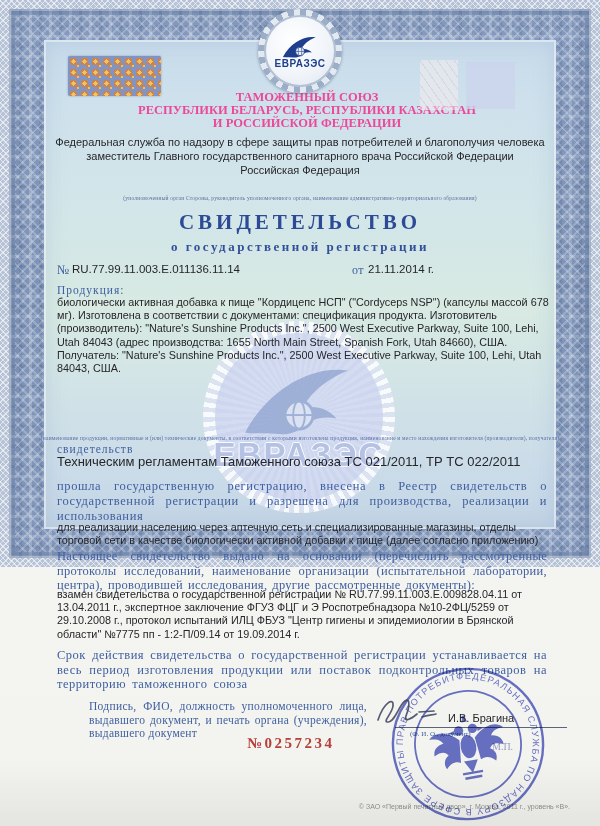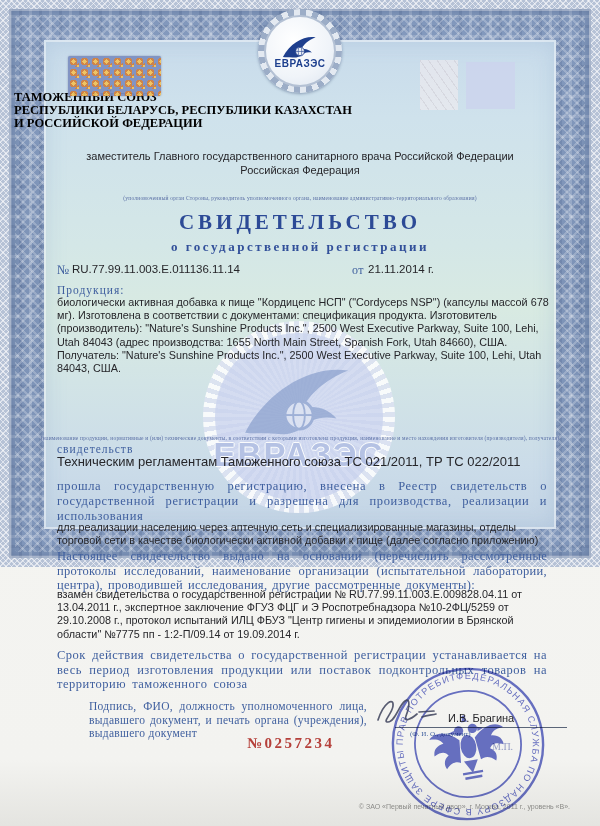--- a/index.html
+++ b/index.html
@@ -75,21 +75,21 @@
     width:168px; height:168px; border-radius:50%;
     background:radial-gradient(circle at 50% 45%, rgba(206,214,241,.85) 0%, rgba(199,208,238,.75) 70%, rgba(190,200,232,.8) 100%);
     display:flex; flex-direction:column; align-items:center; justify-content:center;
   }
   .watermark-text {
     font-family:"Liberation Sans",sans-serif; font-weight:bold; font-size:33px; letter-spacing:2px;
     color:#b3c0e4; margin-top:-6px;
     text-shadow:-1px 0 #fff, 1px 0 #fff, 0 -1px #fff, 0 1px #fff;
   }
   
-  .org-title { position:absolute; left:0; width:100%; color:#000000; font-weight:bold; font-size:12.5px; line-height:13px; z-index:3;padding-left:14px; }
+  .org-title { position:absolute; left:0; width:100%; text-align:center; color:#ec4899; font-weight:bold; font-size:12.5px; line-height:13px; z-index:3;padding-left:14px; }
   .sans { font-family:"Liberation Sans",sans-serif; color:#26262a; }
   .auth { position:absolute; left:0; width:100%; text-align:center; font-size:11px; line-height:13.5px; z-index:3; }
   .tiny-caption { position:absolute; left:40px; right:40px; text-align:center; font-size:5.5px; color:#5a6fa5; z-index:3; letter-spacing:.2px; }
   .doc-title { position:absolute; left:0; width:100%; text-align:center; color:#2c4a96; font-weight:bold; font-size:21px; letter-spacing:4px; z-index:3; }
   .doc-subtitle { position:absolute; left:0; width:100%; text-align:center; color:#32509a; font-weight:bold; font-size:13px; letter-spacing:2.5px; z-index:3; }
   .blue-form { color:#40609f; z-index:3; position:absolute; }
   .typed { font-family:"Liberation Sans",sans-serif; color:#26262a; z-index:3; position:absolute; }
   .justified { text-align:justify; }
   .serial { position:absolute; left:247px; top:735px; font-size:15px; font-weight:bold; letter-spacing:2.5px; color:#b5403a; z-index:6; }
   .sig-line { position:absolute; left:395px; top:727px; width:172px; border-top:1px solid #5a6578; z-index:5; }
@@ -132,20 +132,21 @@
         <line x1="38" y1="47" x2="62" y2="47" stroke="#8ba0cf" stroke-width="1.6"></line>
       </svg>
       <div class="watermark-text">ЕВРАЗЭС</div>
     </div>
   </div>
 
   <div class="org-title" style="top:91px">ТАМОЖЕННЫЙ СОЮЗ</div>
   <div class="org-title" style="top:104px">РЕСПУБЛИКИ БЕЛАРУСЬ, РЕСПУБЛИКИ КАЗАХСТАН</div>
   <div class="org-title" style="top:117px">И РОССИЙСКОЙ ФЕДЕРАЦИИ</div>
 
+  <div class="auth sans" style="top:136px">Федеральная служба по надзору в сфере защиты прав потребителей и благополучия человека</div>
   <div class="auth sans" style="top:150px">заместитель Главного государственного санитарного врача Российской Федерации</div>
   <div class="auth sans" style="top:164px">Российская Федерация</div>
 
   <div class="tiny-caption" style="top:195px">(уполномоченный орган Стороны, руководитель уполномоченного органа, наименование административно-территориального образования)</div>
 
   <div class="doc-title" style="top:210px">СВИДЕТЕЛЬСТВО</div>
   <div class="doc-subtitle" style="top:239px">о государственной регистрации</div>
 
   <div class="blue-form" style="left:57px; top:262px; font-size:13px;">№</div>
   <div class="typed" style="left:72px; top:263px; font-size:11.5px;">RU.77.99.11.003.E.011136.11.14</div>

